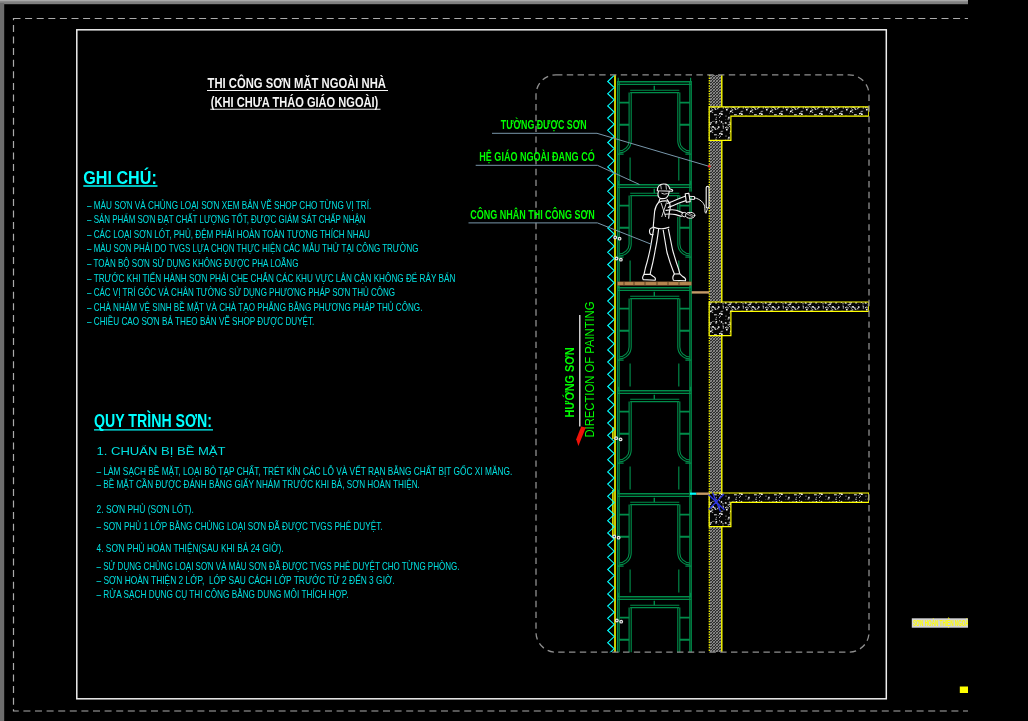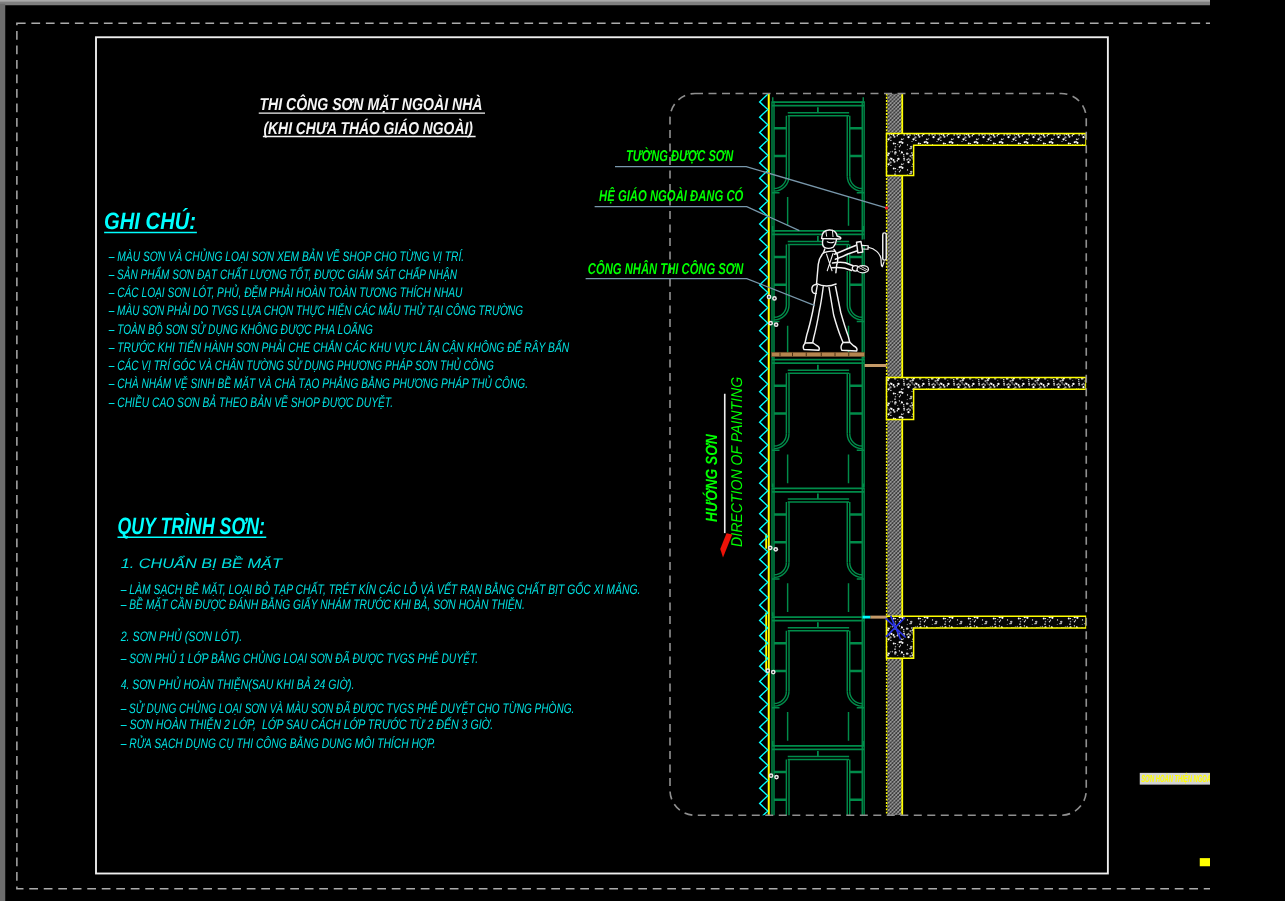--- a/index.html
+++ b/index.html
@@ -1,15 +1,15 @@
 <!DOCTYPE html>
 <html><head><meta charset="utf-8">
 <style>
 html,body{margin:0;padding:0;background:#000;}
-#stage{position:relative;width:968px;height:721px;background:#000;overflow:hidden;font-family:"Liberation Sans",sans-serif;font-style:italic;}
+#stage{position:relative;width:968px;height:721px;background:#000;overflow:hidden;font-family:"Liberation Sans",sans-serif;}
 </style></head>
 <body>
 <div id="stage">
 <svg width="1028" height="721" viewBox="0 0 1028 721" style="position:absolute;left:0;top:0">
 <defs>
 <pattern id="hatch" width="3" height="3" patternUnits="userSpaceOnUse">
   <rect width="3" height="3" fill="#2e2e2e"></rect>
   <path d="M0,3 L3,0 M-1,1 L1,-1 M2,4 L4,2" stroke="#a6a6a6" stroke-width="0.8"></path>
   <path d="M0,0 L3,3 M2,-1 L4,1 M-1,2 L1,4" stroke="#8f8f8f" stroke-width="0.65"></path>
 </pattern>

